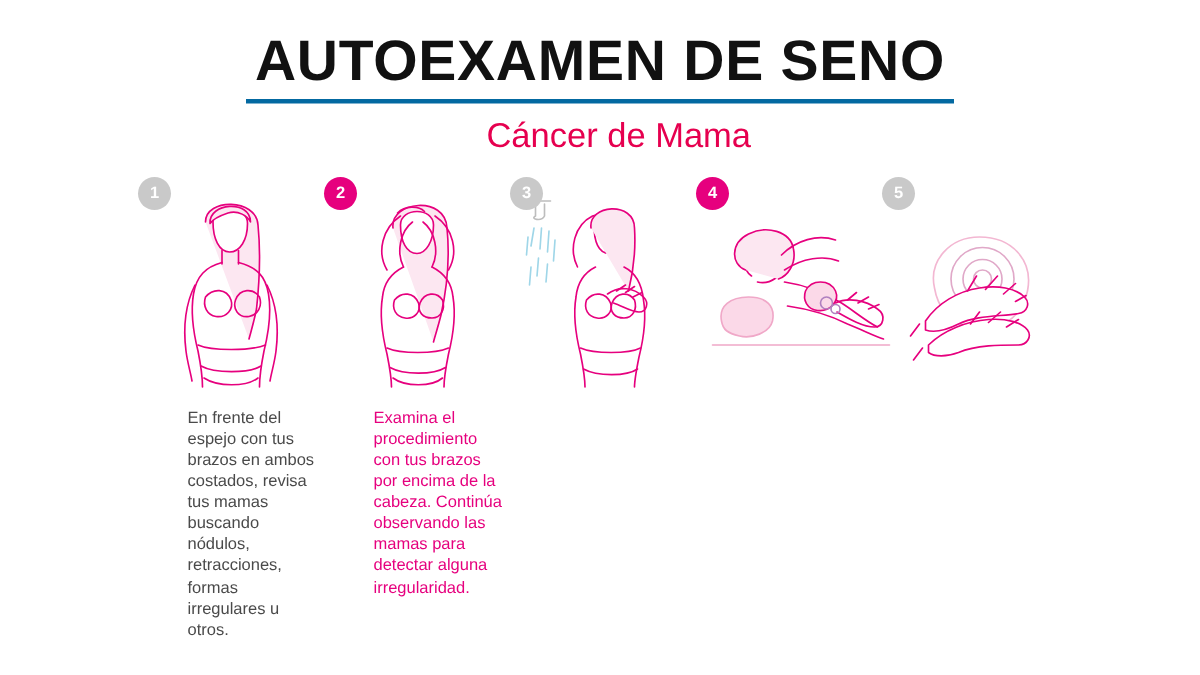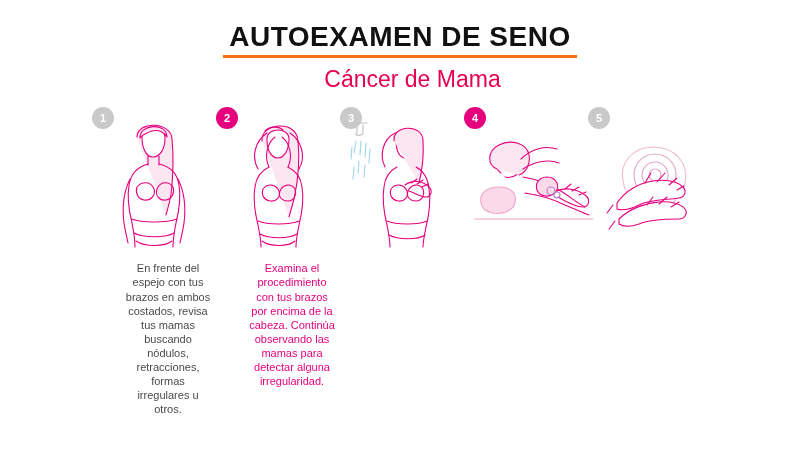--- a/index.html
+++ b/index.html
@@ -19,28 +19,28 @@
     height: 450px;
     background: #ffffff;
   }
   
   .header {
     text-align: center;
     padding-top: 22px;
   }
   .title {
     font-family: "Liberation Sans", sans-serif;
-    font-size: 28px;
+    font-size: 38px;
     font-weight: bold;
     letter-spacing: 0.5px;
     color: #111111;
     text-transform: uppercase;
     display: inline-block;
     padding: 0 6px 4px 6px;
-    border-bottom: 3px solid #f97316;
+    border-bottom: 3px solid #0369a1;
     line-height: 1.05;
   }
   .subtitle {
     margin-top: 8px;
     font-size: 23px;
     color: #e6004f;
     font-family: "Liberation Sans", sans-serif;
     font-weight: normal;
     padding-left: 25px;
   }
@@ -81,21 +81,21 @@
     height: 148px;
     position: relative;
   }
   .art svg {
     position: absolute;
     left: 0;
     top: 0;
   }
   .caption {
     margin-top: 6px;
-    text-align: center;
+    text-align: left;
     font-size: 11px;
     line-height: 1.28;
     color: #3a3a3a;
     font-family: "Liberation Sans", sans-serif;
     margin-left: 32px;
   }
   .caption.pink { color: #e6007e; }
   .caption.grey { color: #4a4a4a; }
 </style>
 </head>

